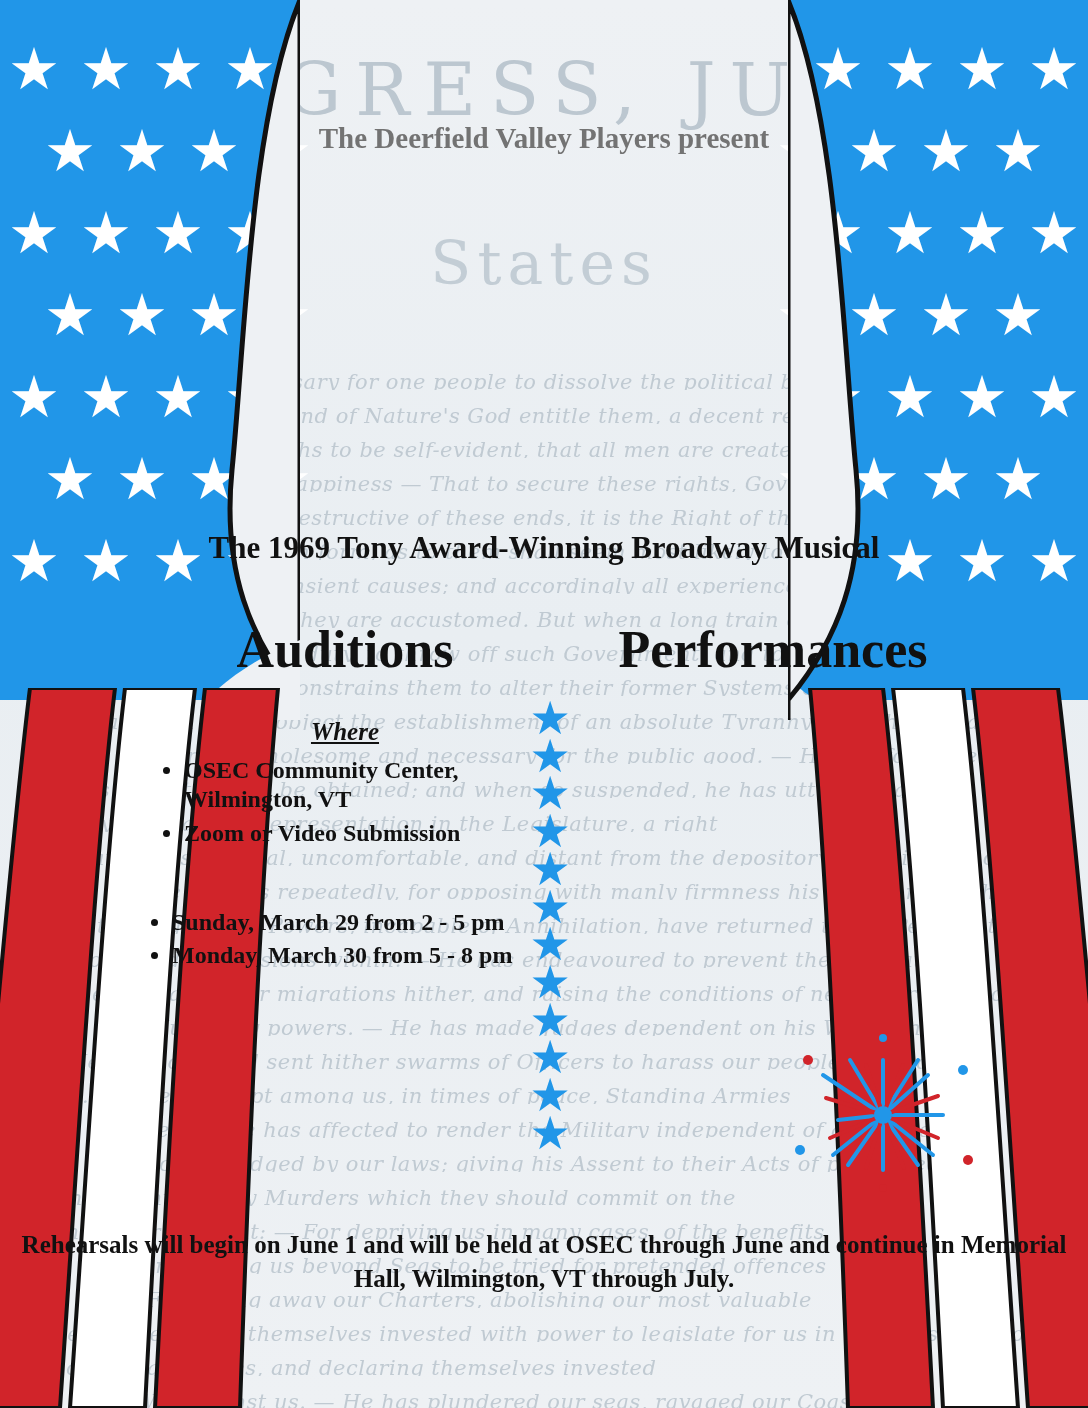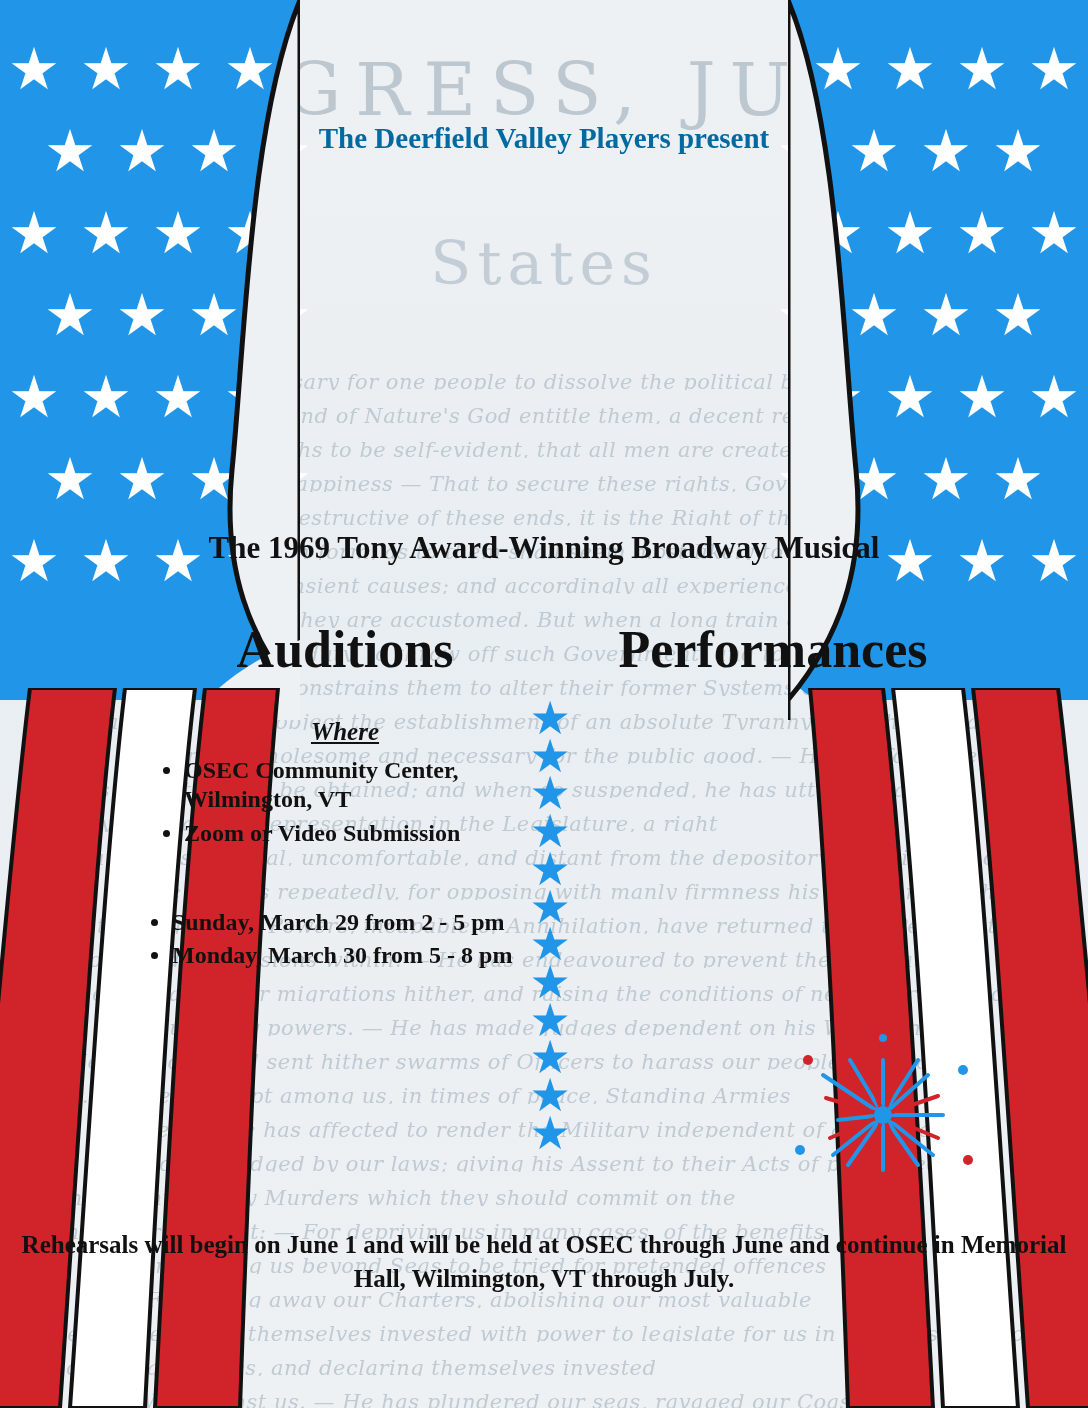--- a/index.html
+++ b/index.html
@@ -114,21 +114,21 @@
     height: 1408px;
   }
   .present-line {
     position: absolute;
     top: 122px;
     left: 0; right: 0;
     text-align: center;
     font-family: "Liberation Serif", serif;
     font-weight: bold;
     font-size: 29px;
-    color: #0369a1;
+    color: #737373;
   }
   .title-1776 {
     position: absolute;
     top: 168px;
     left: 0; right: 0;
     text-align: center;
     font-family: "DejaVu Serif", serif;
     font-weight: bold;
     font-size: 250px;
     line-height: 1;

